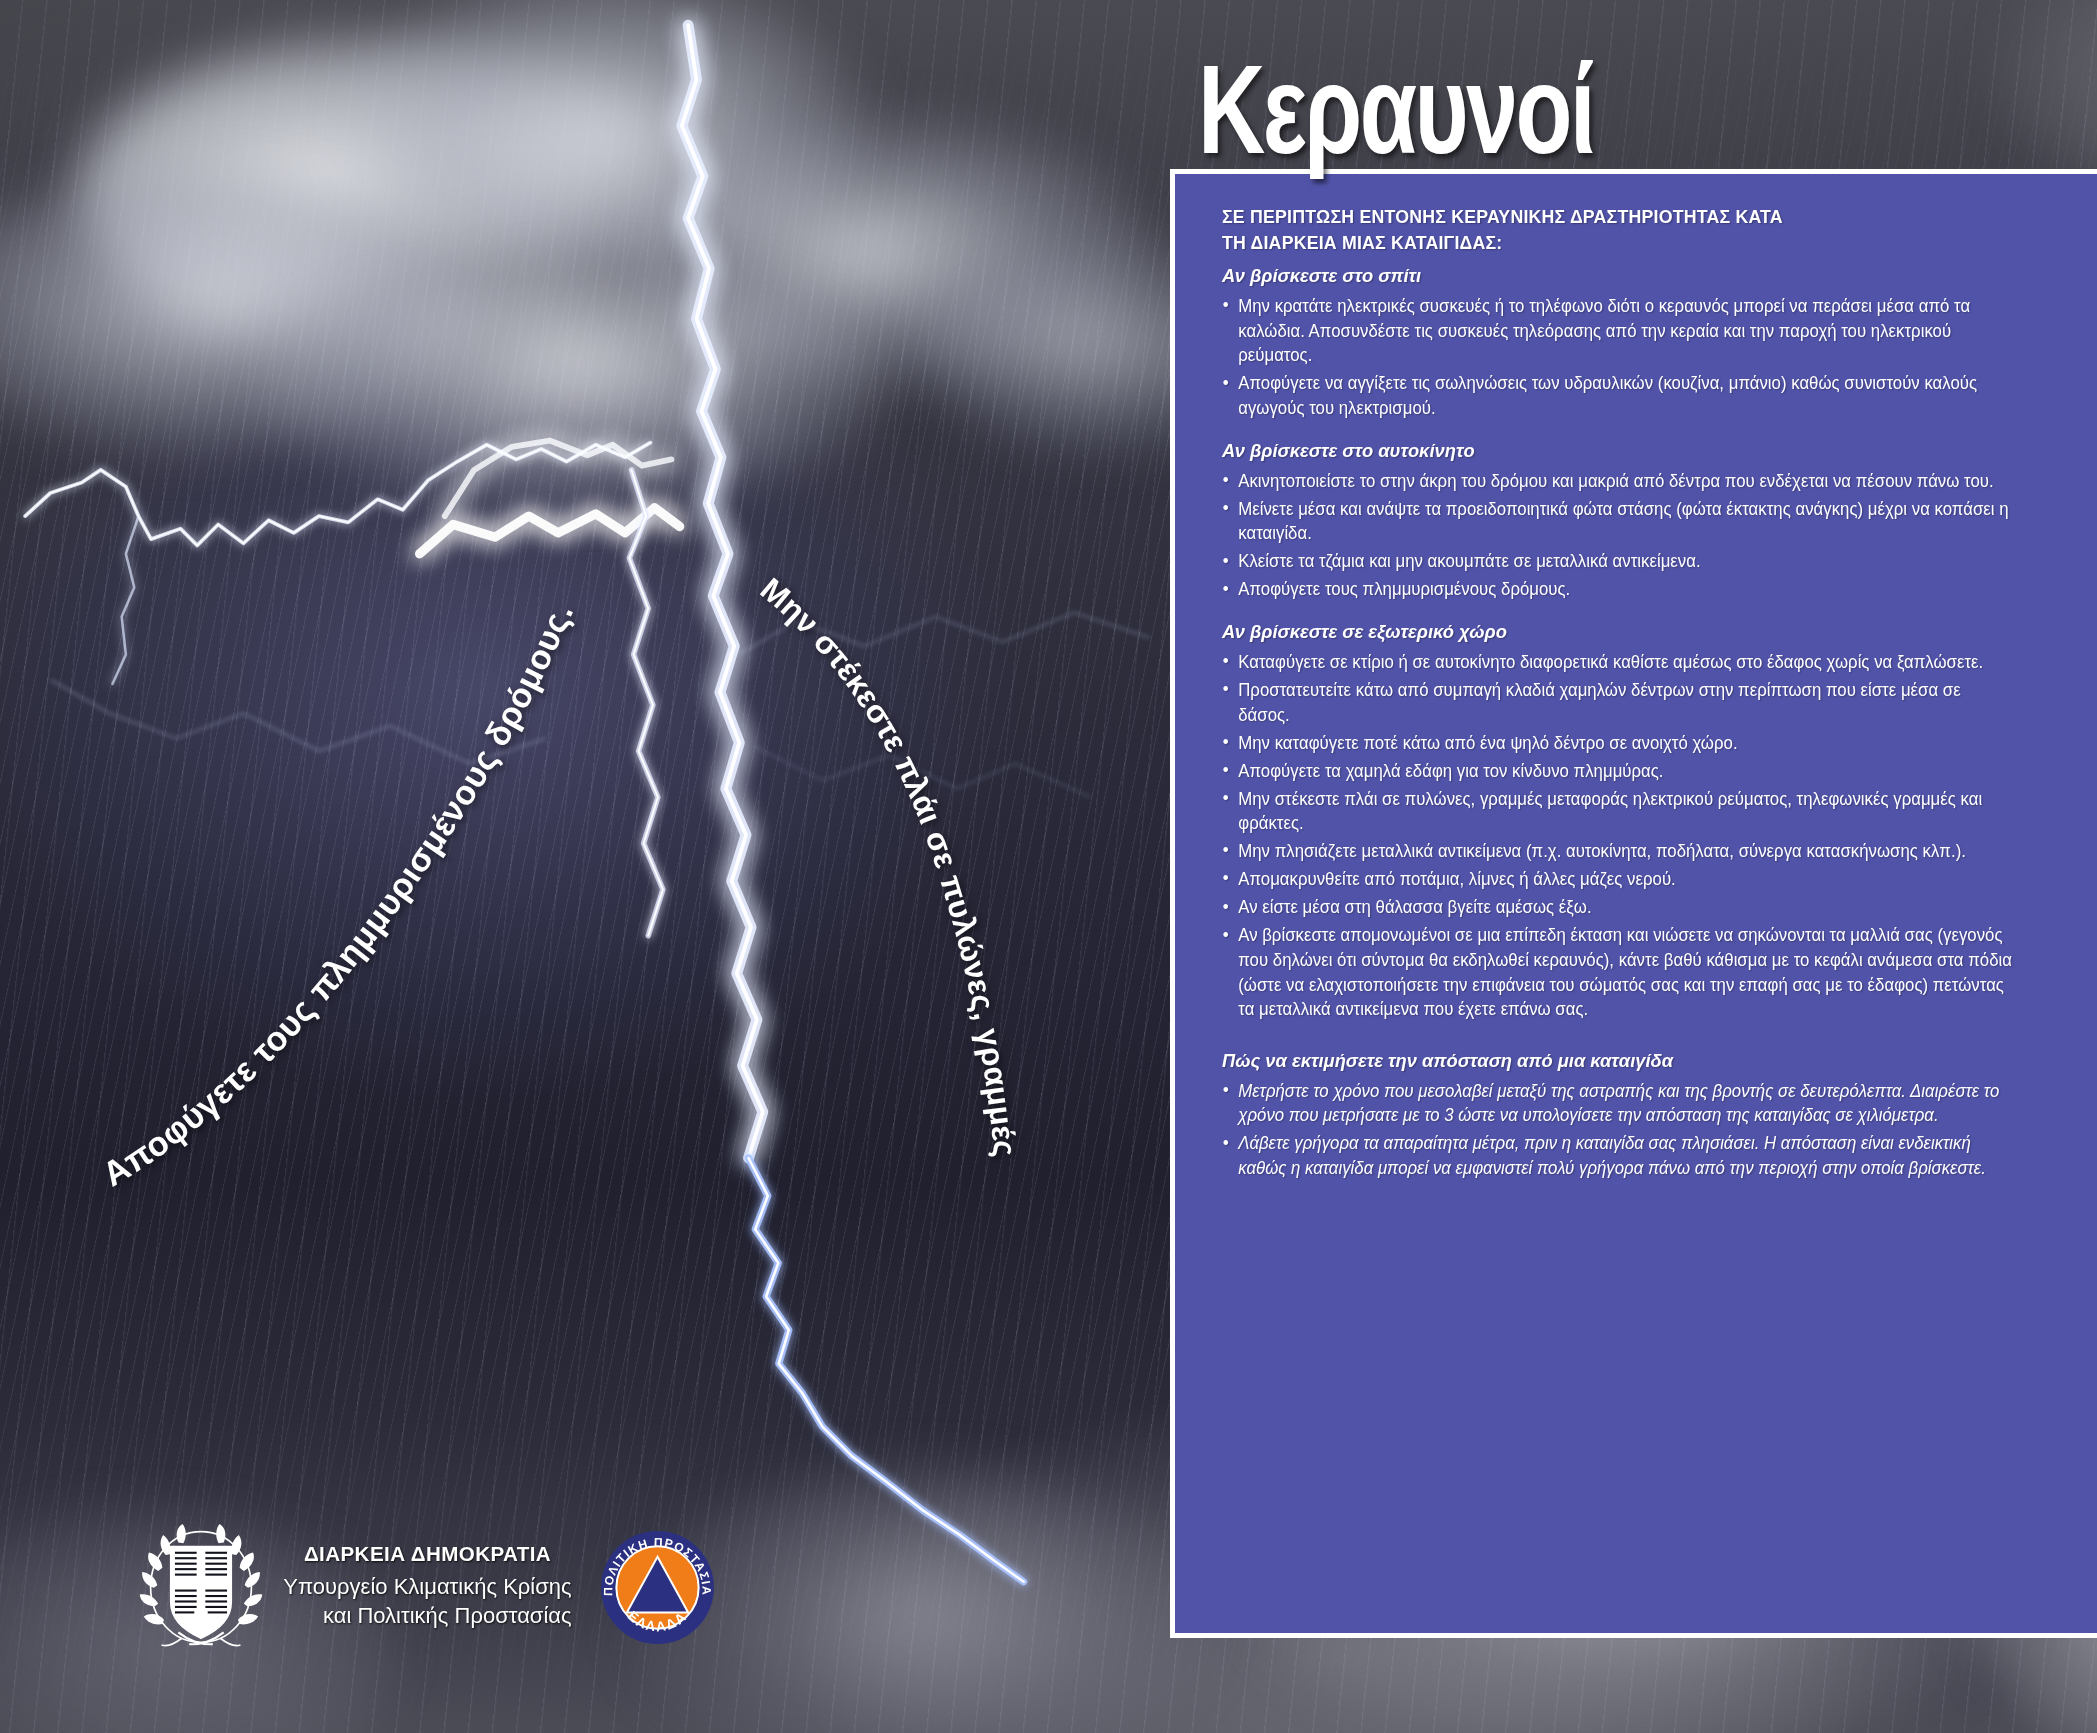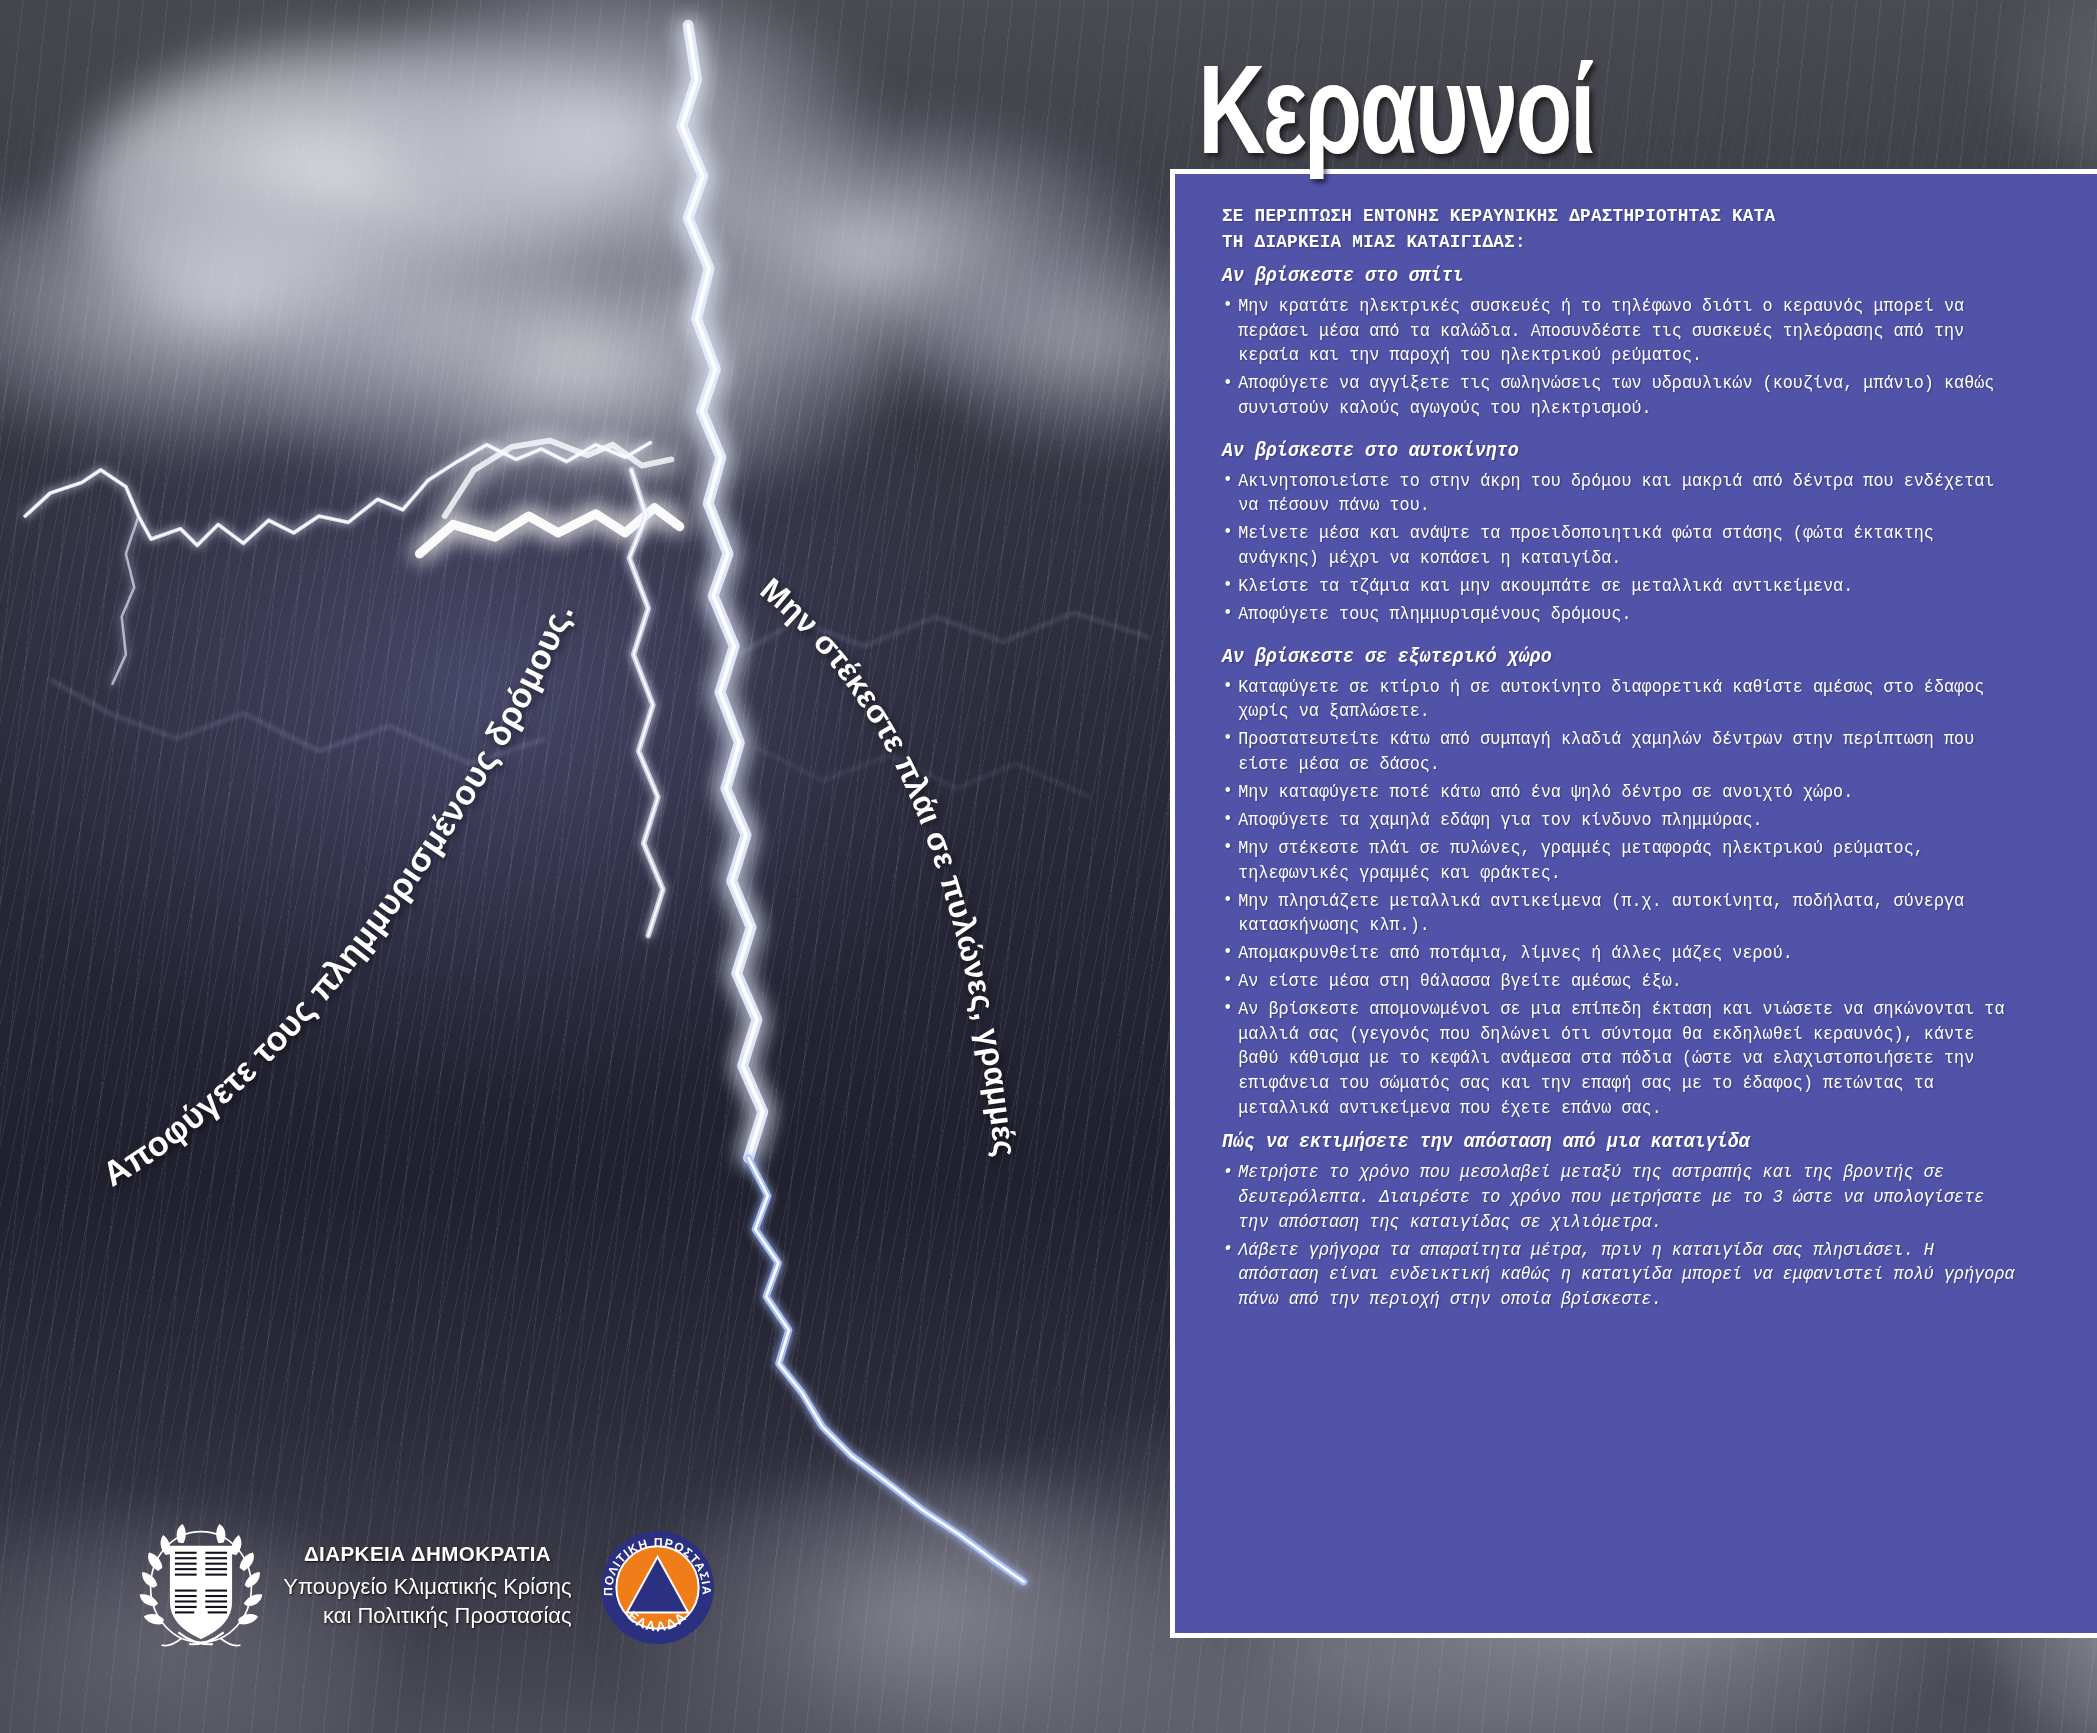--- a/index.html
+++ b/index.html
@@ -86,21 +86,21 @@
   
   #panel{
     position:absolute;left:1170px;top:169px;
     width:936px;height:1469px;
     background:#5153a8;
     border:5.9px solid #ffffff;
     z-index:5;
     padding:30px 47px 17px 47px;
     overflow:hidden;
   }
-  #panel-inner{position:relative;width:100%;height:100%;font-family:Liberation Mono, monospace;}
+  #panel-inner{position:relative;width:100%;height:100%;}
 
   .kicker{
     color:#fff;font-weight:700;font-size:18.5px;line-height:1.42;
     letter-spacing:0.2px;
     text-shadow:1.3px 1.3px 1.7px rgba(0,0,0,.30);
     margin:0 0 7.6px 0;
     transform:scaleX(.96);transform-origin:left center;
   }
   .kicker span{display:block;}
 
@@ -321,21 +321,21 @@
           <li>Μην καταφύγετε ποτέ κάτω από ένα ψηλό δέντρο σε ανοιχτό χώρο.</li>
           <li>Αποφύγετε τα χαμηλά εδάφη για τον κίνδυνο πλημμύρας.</li>
           <li>Μην στέκεστε πλάι σε πυλώνες, γραμμές μεταφοράς ηλεκτρικού ρεύματος, τηλεφωνικές γραμμές και φράκτες.</li>
           <li>Μην πλησιάζετε μεταλλικά αντικείμενα (π.χ. αυτοκίνητα, ποδήλατα, σύνεργα κατασκήνωσης κλπ.).</li>
           <li>Απομακρυνθείτε από ποτάμια, λίμνες ή άλλες μάζες νερού.</li>
           <li>Αν είστε μέσα στη θάλασσα βγείτε αμέσως έξω.</li>
           <li>Αν βρίσκεστε απομονωμένοι σε μια επίπεδη έκταση και νιώσετε να σηκώνονται τα μαλλιά σας (γεγονός που δηλώνει ότι σύντομα θα εκδηλωθεί κεραυνός), κάντε βαθύ κάθισμα με το κεφάλι ανάμεσα στα πόδια (ώστε να ελαχιστοποιήσετε την επιφάνεια του σώματός σας και την επαφή σας με το έδαφος) πετώντας τα μεταλλικά αντικείμενα που έχετε επάνω σας.</li>
         </ul>
       </div>
 
-      <div class="sect italic" style="margin-top:10px;">
+      <div class="sect italic" style="margin-top:27px;">
         <h3 class="sect-h">Πώς να εκτιμήσετε την απόσταση από μια καταιγίδα</h3>
         <ul class="bul">
           <li>Μετρήστε το χρόνο που μεσολαβεί μεταξύ της αστραπής και της βροντής σε δευτερόλεπτα. Διαιρέστε το χρόνο που μετρήσατε με το 3 ώστε να υπολογίσετε την απόσταση της καταιγίδας σε χιλιόμετρα.</li>
           <li>Λάβετε γρήγορα τα απαραίτητα μέτρα, πριν η καταιγίδα σας πλησιάσει. Η απόσταση είναι ενδεικτική καθώς η καταιγίδα μπορεί να εμφανιστεί πολύ γρήγορα πάνω από την περιοχή στην οποία βρίσκεστε.</li>
         </ul>
       </div>
 
     </div>
   </div>
 

